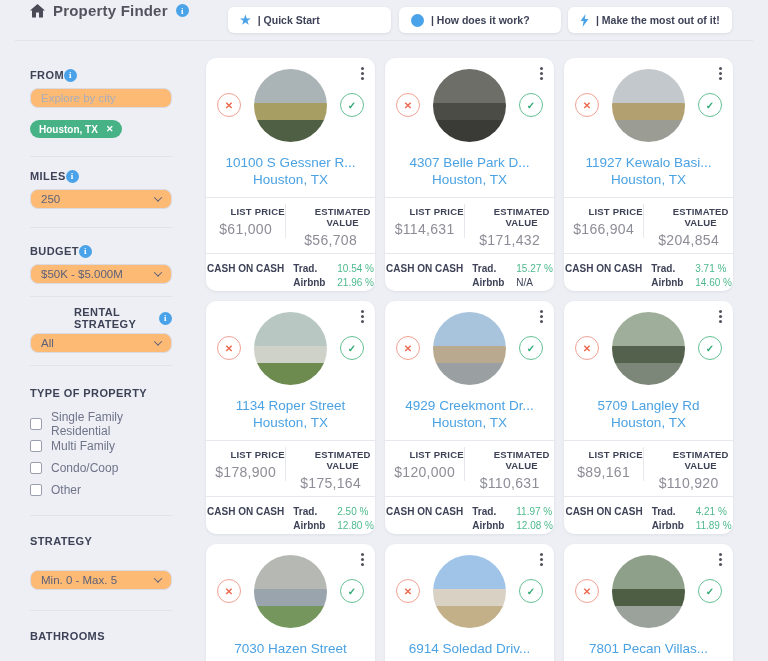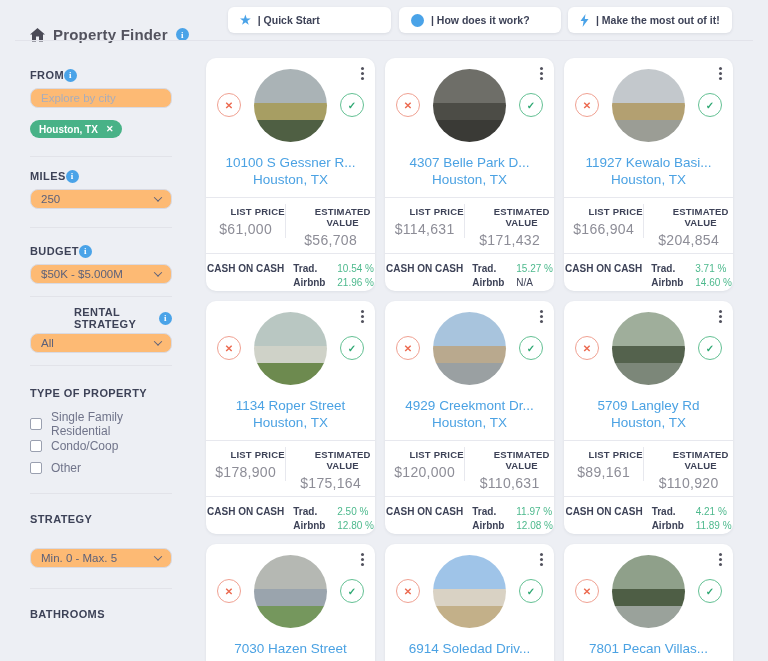--- a/index.html
+++ b/index.html
@@ -2,21 +2,21 @@
 <html><head>
 <meta charset="utf-8">
 <style>
   * { margin:0; padding:0; box-sizing:border-box; }
   html,body { background:#e4e6ec; }
   body { font-family:"Liberation Sans", sans-serif; }
   .screen { position:relative; width:768px; height:661px; overflow:hidden; background:#edeff4; }
 
   
   .header { position:absolute; top:0; left:0; width:768px; height:40px; }
-  .title-wrap { position:absolute; left:30px; top:26px; display:flex; align-items:center; gap:8px; }
+  .title-wrap { position:absolute; left:30px; top:2px; display:flex; align-items:center; gap:8px; }
   .home-ic svg { display:block; }
   .page-title { font-size:15px; font-weight:bold; color:#53535e; letter-spacing:0.2px; }
   .info-ic { display:inline-flex; align-items:center; justify-content:center; width:13px; height:13px;
              border-radius:50%; background:#4aa3e8; color:#fff; font-size:9px; font-weight:bold;
              font-family:"Liberation Serif", serif; flex:0 0 auto; }
   .hbtn { position:absolute; top:7px; height:26px; background:#fff; border:none; border-radius:6px;
           box-shadow:0 1px 3px rgba(40,45,70,0.10); display:flex; align-items:center; gap:7px;
           padding:0 12px; font-family:inherit; font-size:10.5px; font-weight:bold; color:#3d4257; cursor:pointer; }
   .hbtn .bic { color:#4aa3e8; font-size:12px; line-height:1; display:inline-flex; }
   .qmark { width:13px; height:13px; border-radius:50%; background:#4aa3e8; color:#fff; font-size:9px;
@@ -158,20 +158,24 @@
 
     <div class="slabel mt20">
       <span>TYPE OF PROPERTY</span>
     </div>
     <div class="chkrow mt16">
       <span class="chkbox"></span>
       <span class="chklabel">Single Family Residential</span>
     </div>
     <div class="chkrow">
       <span class="chkbox"></span>
+      <span class="chklabel">Multi Family</span>
+    </div>
+    <div class="chkrow">
+      <span class="chkbox"></span>
       <span class="chklabel">Condo/Coop</span>
     </div>
     <div class="chkrow">
       <span class="chkbox"></span>
       <span class="chklabel">Other</span>
     </div>
     <div class="sdiv mt18"></div>
 
     <div class="slabel mt18">
       <span>STRATEGY</span>

